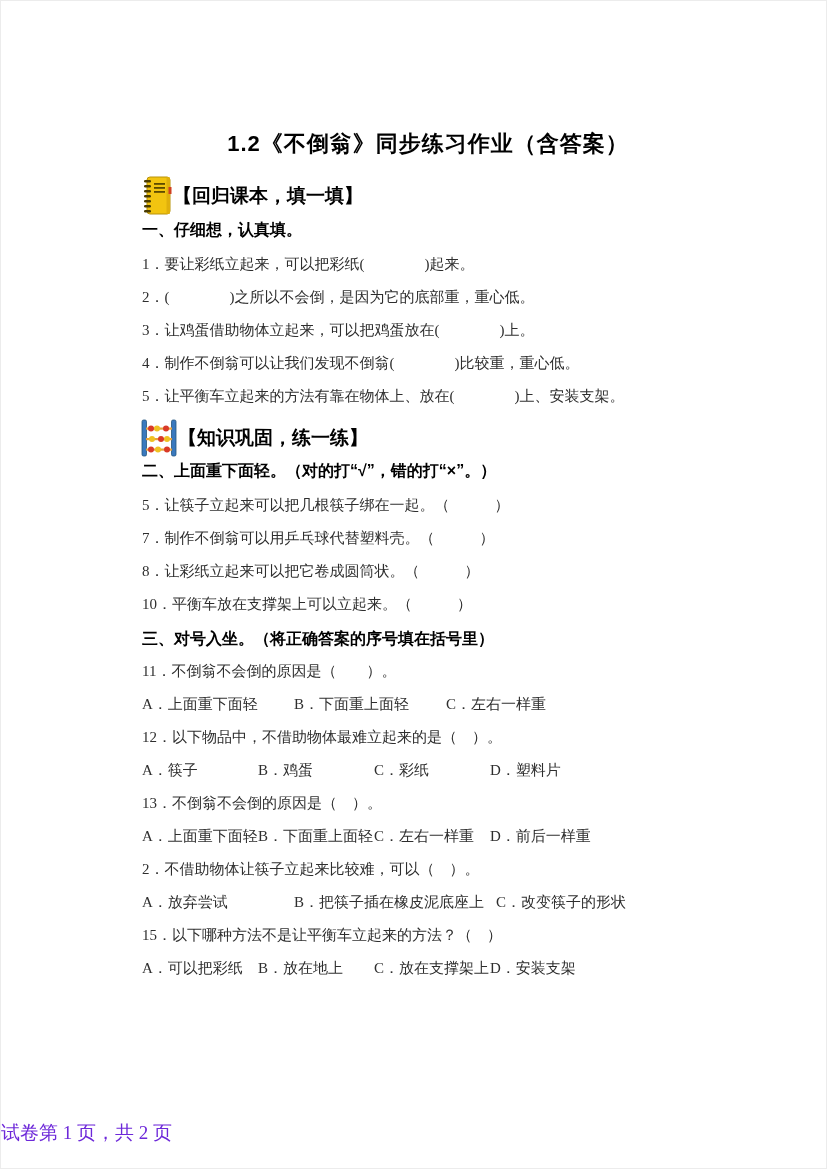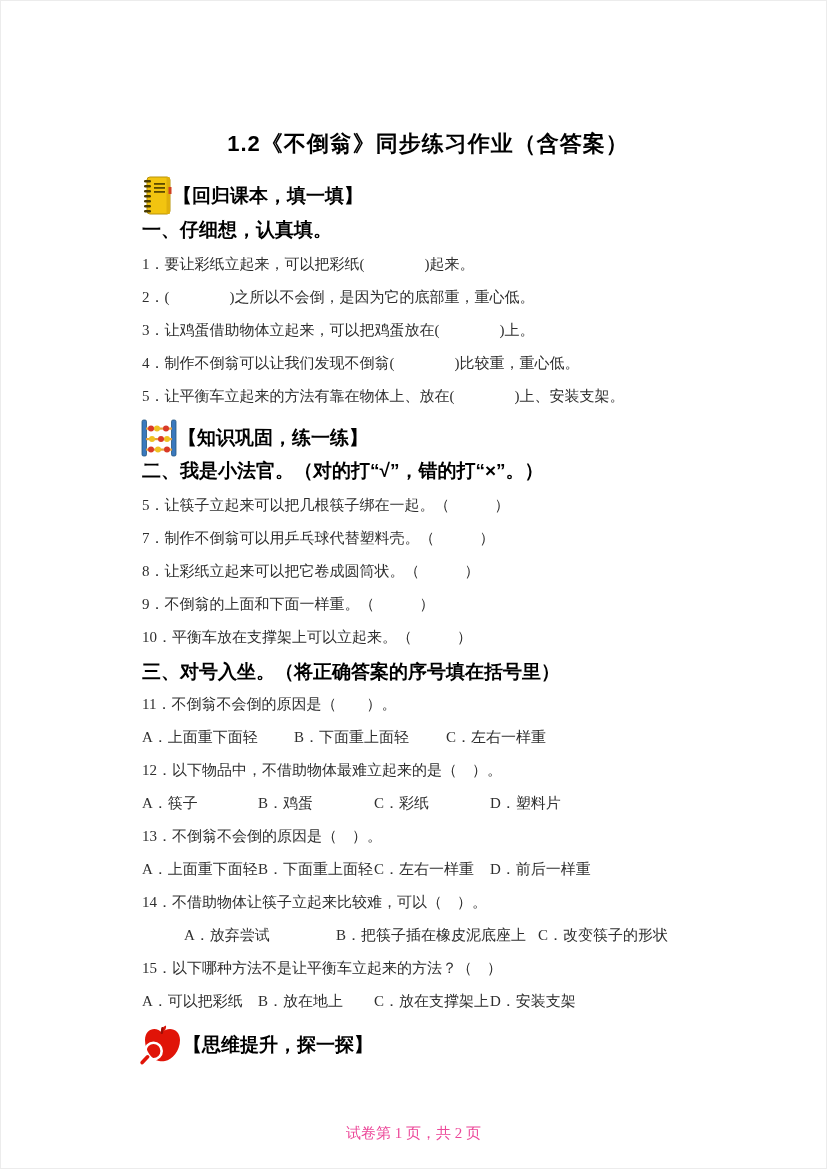--- a/index.html
+++ b/index.html
@@ -31,36 +31,36 @@
   .banner.b2 { margin-top:6px; }
   .banner.b3 { margin-top:4px; }
   .banner-text {
     font-family:"Liberation Sans","DejaVu Sans",sans-serif;
     font-weight:bold; font-size:19px; color:#000;
   }
   .banner svg { flex:0 0 auto; display:block; }
 
   .g-heading {
     font-family:"Liberation Sans","DejaVu Sans",sans-serif;
-    font-weight:bold; font-size:19px; line-height:24px;
+    font-weight:bold; font-size:16px; line-height:24px;
     color:#000; margin:2px 0 12px 0;
   }
   .g-heading.h3x { margin-top:2px; margin-bottom:10px; }
 
   .q { font-size:15px; line-height:20px; margin:0 0 13px 0; }
   .opts { font-size:15px; line-height:20px; margin:0 0 13px 0; white-space:nowrap; }
   .opts span { display:inline-block; }
   .opts3 span { min-width:152px; }
   .opts4 span { min-width:116px; }
-  .opts14 span:nth-child(1) { min-width:152px;margin-left:42px; }
+  .opts14 span:nth-child(1) { min-width:152px; }
   .opts14 span:nth-child(2) { margin-right:12px; }
 
   .footer {
     position:absolute; left:0; bottom:27px; width:100%;
-    text-align:center; font-size:15px; line-height:16px; color:#ec4899;
+    text-align:left; font-size:19px; line-height:16px; color:#6d28d9;
   }
 </style>
 </head>
 <body>
 
 <div class="page">
   <div class="content">
 
     <div class="doc-title">1.2《不倒翁》同步练习作业（含答案）</div>
 
@@ -104,63 +104,51 @@
         <circle cx="12" cy="20" r="3" fill="#EFC122"></circle>
         <circle cx="21" cy="20" r="3" fill="#D93A28"></circle>
         <circle cx="27" cy="20" r="3" fill="#EFC122"></circle>
         <circle cx="11" cy="30.5" r="3" fill="#D93A28"></circle>
         <circle cx="18" cy="30.5" r="3" fill="#EFC122"></circle>
         <circle cx="27" cy="30.5" r="3" fill="#D93A28"></circle>
       </svg>
       <span class="banner-text">【知识巩固，练一练】</span>
     </div>
 
-    <div class="g-heading">二、我是小法官。（对的打“√”，错的打“×”。）</div>
+    <div class="g-heading">二、上面重下面轻。（对的打“√”，错的打“×”。）</div>
 
     <div class="q">5．让筷子立起来可以把几根筷子绑在一起。（　　　）</div>
     <div class="q">7．制作不倒翁可以用乒乓球代替塑料壳。（　　　）</div>
     <div class="q">8．让彩纸立起来可以把它卷成圆筒状。（　　　）</div>
-    <div class="q">9．不倒翁的上面和下面一样重。（　　　）</div>
     <div class="q">10．平衡车放在支撑架上可以立起来。（　　　）</div>
 
     <div class="g-heading h3x">三、对号入坐。（将正确答案的序号填在括号里）</div>
 
     <div class="q">11．不倒翁不会倒的原因是（　　）。</div>
     <div class="opts opts3">
       <span>A．上面重下面轻</span><span>B．下面重上面轻</span><span>C．左右一样重</span>
     </div>
 
     <div class="q">12．以下物品中，不借助物体最难立起来的是（　）。</div>
     <div class="opts opts4">
       <span>A．筷子</span><span>B．鸡蛋</span><span>C．彩纸</span><span>D．塑料片</span>
     </div>
 
     <div class="q">13．不倒翁不会倒的原因是（　）。</div>
     <div class="opts opts4">
       <span>A．上面重下面轻</span><span>B．下面重上面轻</span><span>C．左右一样重</span><span>D．前后一样重</span>
     </div>
 
-    <div class="q">14．不借助物体让筷子立起来比较难，可以（　）。</div>
+    <div class="q">2．不借助物体让筷子立起来比较难，可以（　）。</div>
     <div class="opts opts14">
       <span>A．放弃尝试</span><span>B．把筷子插在橡皮泥底座上</span><span>C．改变筷子的形状</span>
     </div>
 
     <div class="q">15．以下哪种方法不是让平衡车立起来的方法？（　）</div>
     <div class="opts opts4">
       <span>A．可以把彩纸</span><span>B．放在地上</span><span>C．放在支撑架上</span><span>D．安装支架</span>
     </div>
 
-    <div class="banner b3">
-      <svg width="43" height="41" viewBox="0 0 43 41">
-        <path d="M22 9 C17 2, 5 4, 5 16 C5 27, 12 36, 19 37 C21 37.4, 23 37.4, 25 37 C32 36, 40 27, 40 16 C40 4, 27 2, 22 9 Z" fill="#E01408"></path>
-        <path d="M21 9 C21 5, 23 2.5, 26 1.5 C26.5 4.5, 24.5 8, 22 9.5 Z" fill="#E01408"></path>
-        <rect x="21" y="3" width="2.4" height="7" rx="1.2" fill="#9c0e06" transform="rotate(8 22 6)"></rect>
-        <circle cx="13.5" cy="27" r="8.2" fill="none" stroke="#ffffff" stroke-width="2.6"></circle>
-        <circle cx="13.5" cy="27" r="8.2" fill="none" stroke="#E01408" stroke-width="1" opacity="0.0"></circle>
-        <path d="M7.6 32.8 L2.2 38.6" stroke="#E01408" stroke-width="3.6" stroke-linecap="round"></path>
-      </svg>
-      <span class="banner-text">【思维提升，探一探】</span>
-    </div>
 
   </div>
 
   <div class="footer">试卷第 1 页，共 2 页</div>
 </div>
 
 </body></html>

